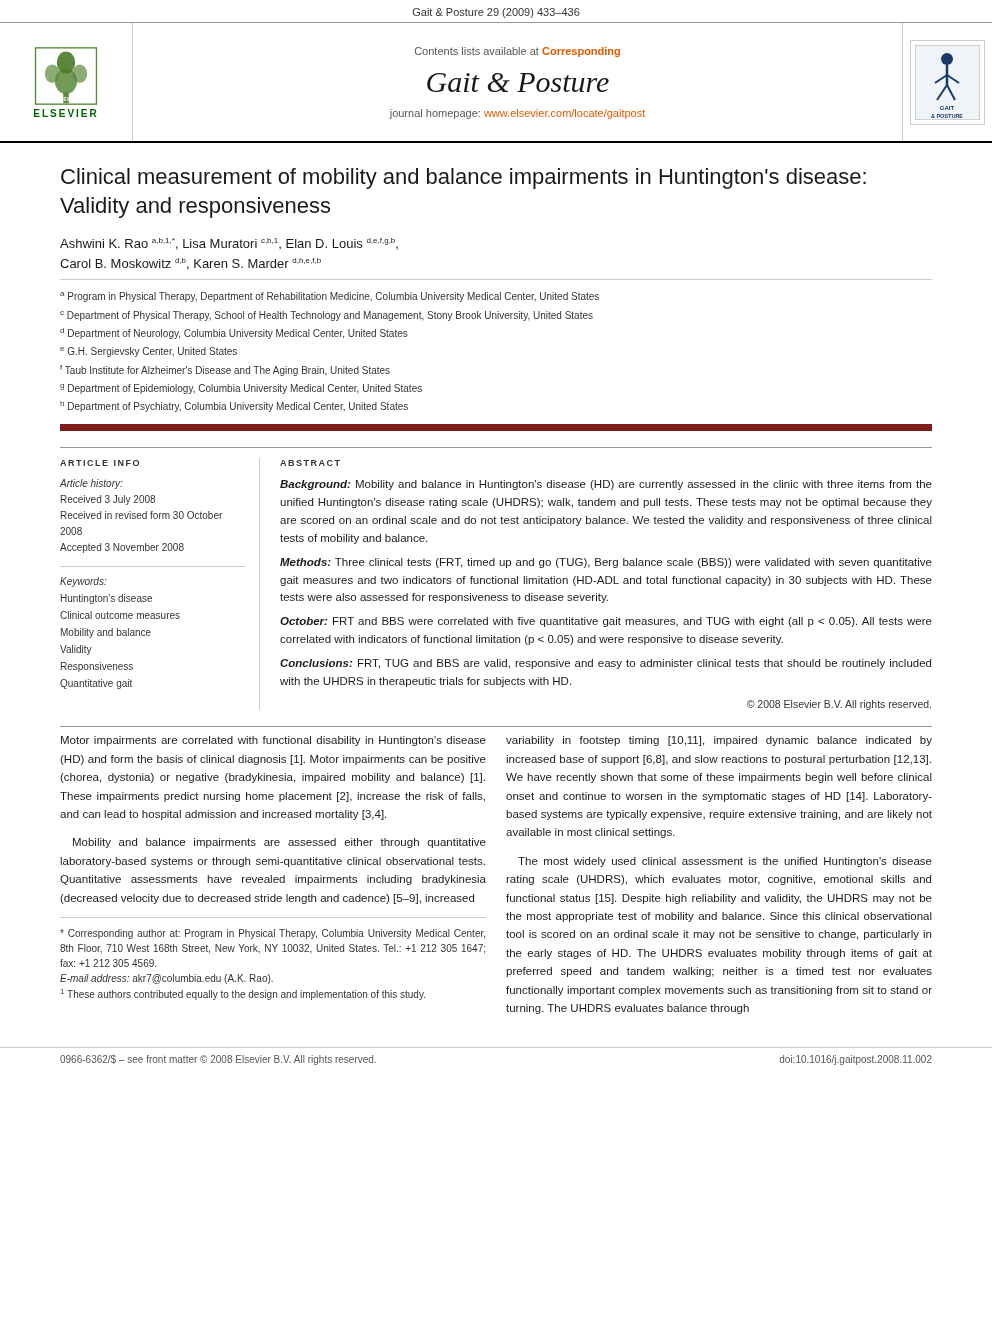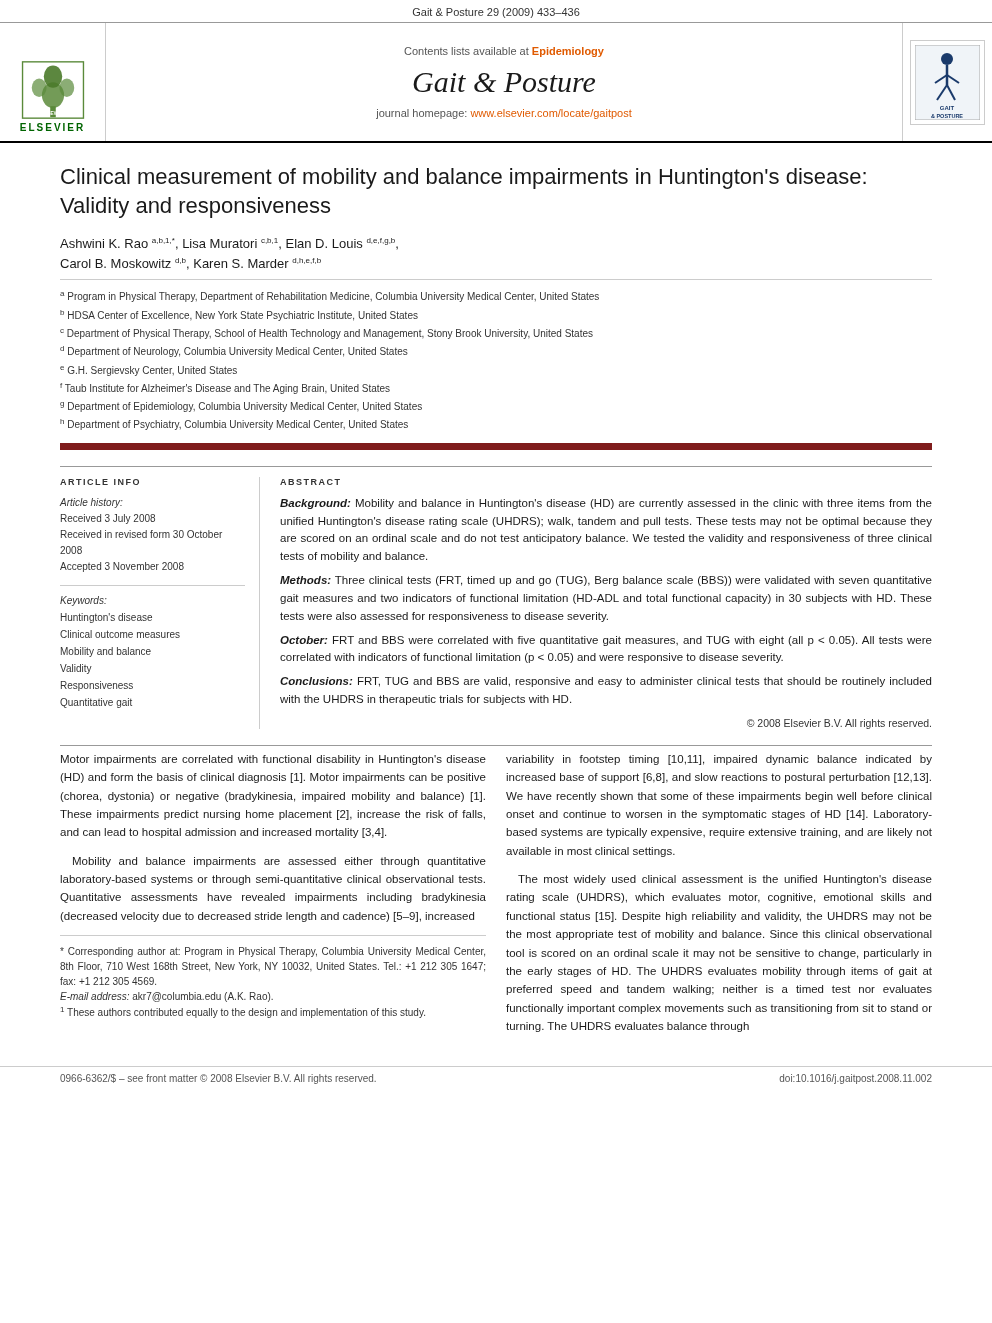--- a/index.html
+++ b/index.html
@@ -30,23 +30,23 @@
 
     
     .journal-header {
       display: flex;
       align-items: stretch;
       border-bottom: 2px solid #000;
       min-height: 120px;
     }
 
     .journal-header-left {
-      width: 106px;
-      display: flex;
-      align-items: flex-end;
+      width: 133px;
+      display: flex;
+      align-items: center;
       justify-content: center;
       padding: 8px;
       border-right: 1px solid #ccc;
     }
 
     .elsevier-logo {
       display: flex;
       flex-direction: column;
       align-items: center;
       gap: 2px;
@@ -321,21 +321,21 @@
 
           <rect x="2" y="2" width="66" height="61" fill="none" stroke="#5a8a3a" stroke-width="1.5"></rect>
           <text x="35" y="60" text-anchor="middle" font-size="5" fill="#fff" font-family="Arial" font-weight="bold">ELSEVIER</text>
         </svg>
         <div class="elsevier-text">ELSEVIER</div>
       </div>
     </div>
 
     <div class="journal-header-center">
       <div class="sciencedirect-link">
-        Contents lists available at <span>Epidemiology</span>
+        Contents lists available at <span>Corresponding</span>
       </div>
       <div class="journal-title">Gait &amp; Posture</div>
       <div class="journal-homepage">
         journal homepage: <span>www.elsevier.com/locate/gaitpost</span>
       </div>
     </div>
 
     <div class="journal-header-right">
       <div class="gait-posture-logo">
         <svg width="65" height="75" viewBox="0 0 65 75" xmlns="http://www.w3.org/2000/svg">
@@ -359,21 +359,20 @@
 
     <h1 class="article-title">Clinical measurement of mobility and balance impairments in Huntington's disease: Validity and responsiveness</h1>
 
     <div class="authors">
       Ashwini K. Rao <sup class="superscript">a,b,1,*</sup>, Lisa Muratori <sup class="superscript">c,b,1</sup>, Elan D. Louis <sup class="superscript">d,e,f,g,b</sup>,<br>
       Carol B. Moskowitz <sup class="superscript">d,b</sup>, Karen S. Marder <sup class="superscript">d,h,e,f,b</sup>
     </div>
 
     <div class="affiliations-block">
       <div class="affiliations"><sup class="superscript">a</sup> Program in Physical Therapy, Department of Rehabilitation Medicine, Columbia University Medical Center, United States</div>
-      <div class="affiliations"><sup class="superscript">b</sup> HDSA Center of Excellence, New York State Psychiatric Institute, United States</div>
       <div class="affiliations"><sup class="superscript">c</sup> Department of Physical Therapy, School of Health Technology and Management, Stony Brook University, United States</div>
       <div class="affiliations"><sup class="superscript">d</sup> Department of Neurology, Columbia University Medical Center, United States</div>
       <div class="affiliations"><sup class="superscript">e</sup> G.H. Sergievsky Center, United States</div>
       <div class="affiliations"><sup class="superscript">f</sup> Taub Institute for Alzheimer's Disease and The Aging Brain, United States</div>
       <div class="affiliations"><sup class="superscript">g</sup> Department of Epidemiology, Columbia University Medical Center, United States</div>
       <div class="affiliations"><sup class="superscript">h</sup> Department of Psychiatry, Columbia University Medical Center, United States</div>
     </div>
 
     <div class="two-col">
 

